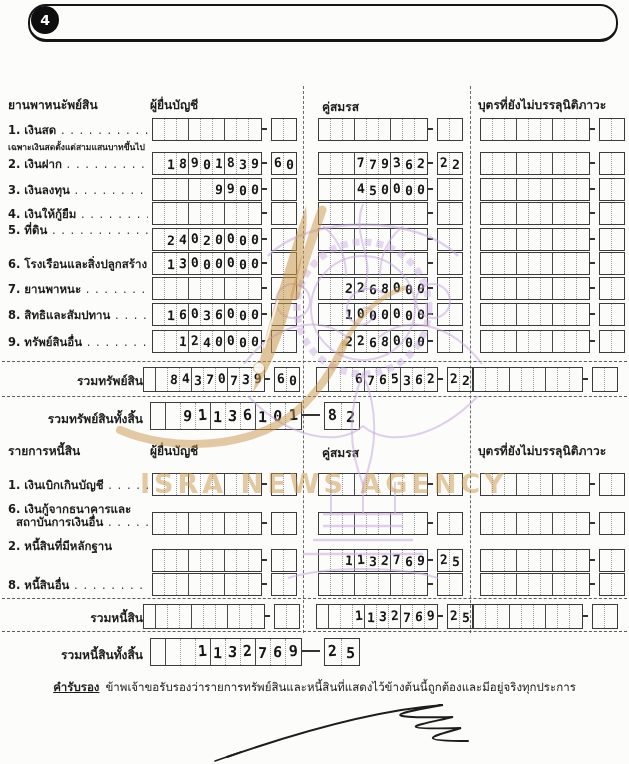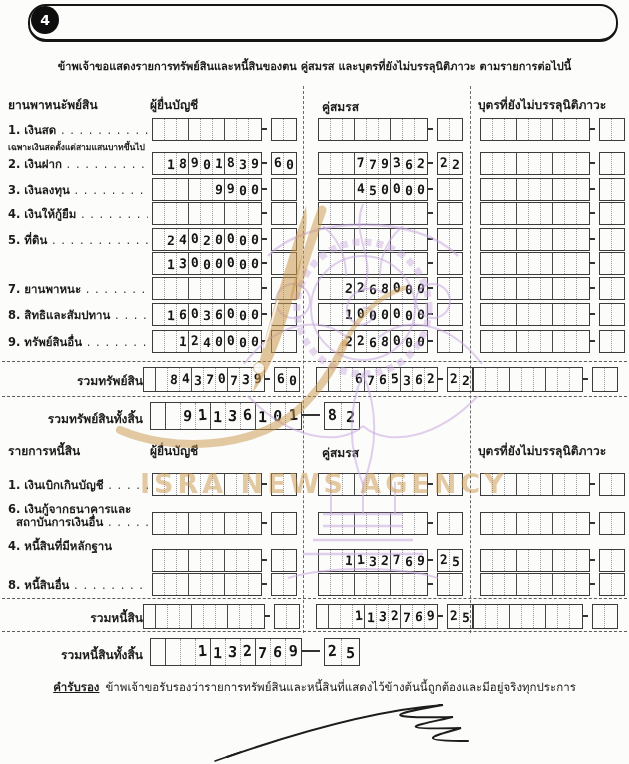--- a/index.html
+++ b/index.html
@@ -49,21 +49,20 @@
 </head>
 <body>
 
 <div class="page">
 
   <div class="hdr-frame"></div>
   <div class="hdr-circle">
     <span>4</span>
   </div>
 
-  <div class="intro">ข้าพเจ้าขอแสดงรายการทรัพย์สินและหนี้สินของตน คู่สมรส และบุตรที่ยังไม่บรรลุนิติภาวะ ตามรายการต่อไปนี้</div>
 
   <div class="colhead" style="left:8px;top:95px">ยานพาหนะัพย์สิน</div>
   <div class="colhead" style="left:150px;top:95px">ผู้ยื่นบัญชี</div>
   <div class="colhead" style="left:322px;top:97px">คู่สมรส</div>
   <div class="colhead" style="left:478px;top:95px">บุตรที่ยังไม่บรรลุนิติภาวะ</div>
 
   <div class="colhead" style="left:8px;top:441px">รายการหนี้สิน</div>
   <div class="colhead" style="left:150px;top:441px">ผู้ยื่นบัญชี</div>
   <div class="colhead" style="left:322px;top:443px">คู่สมรส</div>
   <div class="colhead" style="left:478px;top:441px">บุตรที่ยังไม่บรรลุนิติภาวะ</div>
@@ -327,21 +326,21 @@
         <div class="cell sep-solid" style="width: 12px;"></div>
         <div class="cell sep-dot" style="width: 12px;"></div>
         <div class="cell sep-dot" style="width: 12px;"></div>
         <div class="cell " style="width: 12px;"></div>
       </div>
       <div class="conn" style="left: 590px; top: 211.5px; width: 5px;"></div>
       <div class="box" style="left: 599px; top: 202px; width: 24px; height: 21px;">
         <div class="cell sep-dot" style="width: 12px;"></div>
         <div class="cell " style="width: 12px;"></div>
       </div>
-      <div class="lbl" style="left: 8px; top: 231px; width: 140px;"><span class="dots">5. ที่ดิน</span></div>
+      <div class="lbl" style="left: 8px; top: 221px; width: 140px;"><span class="dots">5. ที่ดิน</span></div>
       <div class="box" style="left: 152px; top: 228px; width: 108px; height: 21px;">
         <div class="cell sep-dot" style="width: 12px;"></div>
         <div class="cell sep-dot" style="width: 12px;">
           <span class="d" style="font-size: 13px;">2</span>
         </div>
         <div class="cell sep-solid" style="width: 12px;">
           <span class="d" style="font-size: 13px;">4</span>
         </div>
         <div class="cell sep-dot" style="width: 12px;">
           <span class="d" style="font-size: 13px;">0</span>
@@ -392,20 +391,21 @@
         <div class="cell sep-solid" style="width: 12px;"></div>
         <div class="cell sep-dot" style="width: 12px;"></div>
         <div class="cell sep-dot" style="width: 12px;"></div>
         <div class="cell " style="width: 12px;"></div>
       </div>
       <div class="conn" style="left: 590px; top: 237.5px; width: 5px;"></div>
       <div class="box" style="left: 599px; top: 228px; width: 24px; height: 21px;">
         <div class="cell sep-dot" style="width: 12px;"></div>
         <div class="cell " style="width: 12px;"></div>
       </div>
+      <div class="lbl" style="left: 8px; top: 255px; width: 140px;"><span class="dots">6. โรงเรือนและสิ่งปลูกสร้าง</span></div>
       <div class="box" style="left: 152px; top: 252px; width: 108px; height: 21px;">
         <div class="cell sep-dot" style="width: 12px;"></div>
         <div class="cell sep-dot" style="width: 12px;">
           <span class="d" style="font-size: 13px;">1</span>
         </div>
         <div class="cell sep-solid" style="width: 12px;">
           <span class="d" style="font-size: 13px;">3</span>
         </div>
         <div class="cell sep-dot" style="width: 12px;">
           <span class="d" style="font-size: 13px;">0</span>
@@ -774,21 +774,21 @@
         <div class="cell sep-solid" style="width: 12px;"></div>
         <div class="cell sep-dot" style="width: 12px;"></div>
         <div class="cell sep-dot" style="width: 12px;"></div>
         <div class="cell " style="width: 12px;"></div>
       </div>
       <div class="conn" style="left: 590px; top: 521.5px; width: 5px;"></div>
       <div class="box" style="left: 599px; top: 512px; width: 24px; height: 21px;">
         <div class="cell sep-dot" style="width: 12px;"></div>
         <div class="cell " style="width: 12px;"></div>
       </div>
-      <div class="lbl" style="left: 8px; top: 537px; width: 140px;"><span>4. หนี้สินที่มีหลักฐาน</span></div>
+      <div class="lbl" style="left: 8px; top: 537px; width: 140px;"><span>2. หนี้สินที่มีหลักฐาน</span></div>
       <div class="box" style="left: 152px; top: 549px; width: 108px; height: 21px;">
         <div class="cell sep-dot" style="width: 12px;"></div>
         <div class="cell sep-dot" style="width: 12px;"></div>
         <div class="cell sep-solid" style="width: 12px;"></div>
         <div class="cell sep-dot" style="width: 12px;"></div>
         <div class="cell sep-dot" style="width: 12px;"></div>
         <div class="cell sep-solid" style="width: 12px;"></div>
         <div class="cell sep-dot" style="width: 12px;"></div>
         <div class="cell sep-dot" style="width: 12px;"></div>
         <div class="cell " style="width: 12px;"></div>

